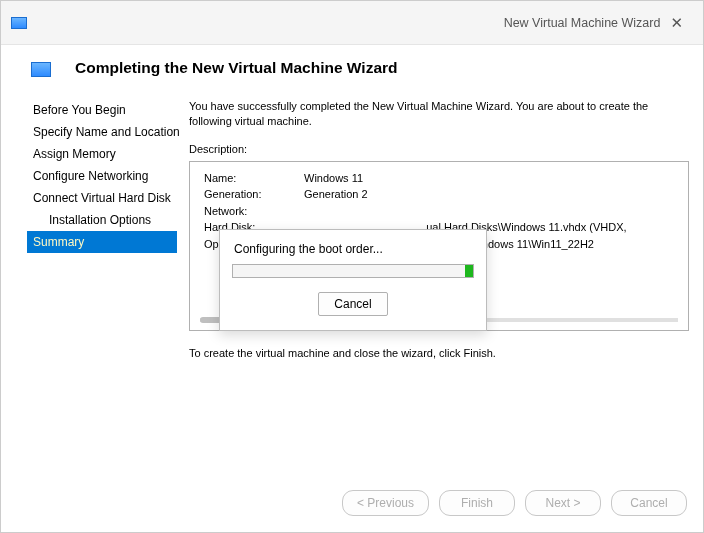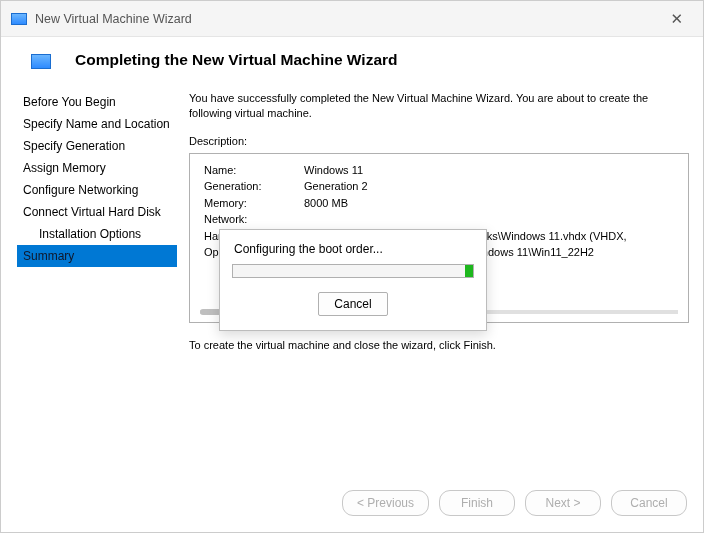--- a/index.html
+++ b/index.html
@@ -17,26 +17,27 @@
   .window {
     width: 704px;
     height: 533px;
     border: 1px solid #ccc;
     background: #fff;
     position: relative;
     display: flex;
     flex-direction: column;
   }
   .titlebar {
-    height: 36px;
+    height: 44px;
     display: flex;
     align-items: center;
     padding: 0 10px;
     border-bottom: 1px solid #e5e5e5;
     background: #f5f5f5;
+    text-align: right;
   }
   .titlebar .app-icon {
     width: 16px; height: 12px;
     background: linear-gradient(#6bb6ff,#2e8bff);
     border: 1px solid #1a6dd0;
     margin-right: 8px;
   }
   .titlebar .title { flex: 1; color: #555; font-size: 12.5px;}
   .titlebar .close {
     font-size: 15px;
@@ -72,25 +73,26 @@
   }
   .nav {
     width: 160px;
     padding-top: 4px;
   }
   .nav-item {
     padding: 4px 6px;
     font-size: 12px;
     color: #000;
     white-space: nowrap;
+    margin-left: 10px;
   }
   .nav-item.indent { padding-left: 22px; }
   .nav-item.selected {
     background: #0078d4;
-    color: #0f172a;
+    color: #fef9c3;
   }
   .content {
     flex: 1;
     padding: 4px 2px 0 2px;
     font-size: 11px;
   }
   .content .intro { margin-bottom: 14px; line-height: 1.35; }
   .desc-box {
     border: 1px solid #b0b0b0;
     padding: 8px 14px 8px 14px;
@@ -180,45 +182,40 @@
 
   <div class="header">
     <div class="big-icon"></div>
     <h1>Completing the New Virtual Machine Wizard</h1>
   </div>
 
   <div class="body">
     <div class="nav">
       <div class="nav-item">Before You Begin</div>
       <div class="nav-item">Specify Name and Location</div>
-      <div class="nav-item">Specify Generation</div>
       <div class="nav-item">Assign Memory</div>
       <div class="nav-item">Configure Networking</div>
       <div class="nav-item">Connect Virtual Hard Disk</div>
       <div class="nav-item indent">Installation Options</div>
       <div class="nav-item selected">Summary</div>
     </div>
 
     <div class="content">
       <div class="intro">You have successfully completed the New Virtual Machine Wizard. You are about to create the following virtual machine.</div>
       <div style="margin-bottom:6px;">Description:</div>
       <div class="desc-box">
         <div class="desc-row">
             <div class="k">Name:</div>
             <div class="v">Windows 11</div>
           </div>
         <div class="desc-row">
             <div class="k">Generation:</div>
             <div class="v">Generation 2</div>
           </div>
         <div class="desc-row">
-            <div class="k">Memory:</div>
-            <div class="v">8000 MB</div>
-          </div>
-        <div class="desc-row">
             <div class="k">Network:</div>
             <div class="v"></div>
           </div>
         <div class="desc-row">
             <div class="k">Hard Disk:</div>
             <div class="v" style="white-space:pre;">                                        ual Hard Disks\Windows 11.vhdx (VHDX,</div>
           </div>
         <div class="desc-row">
             <div class="k">Operating System:</div>
             <div class="v" style="white-space:pre;">                               ows\Microsoft Windows 11\Win11_22H2</div>

